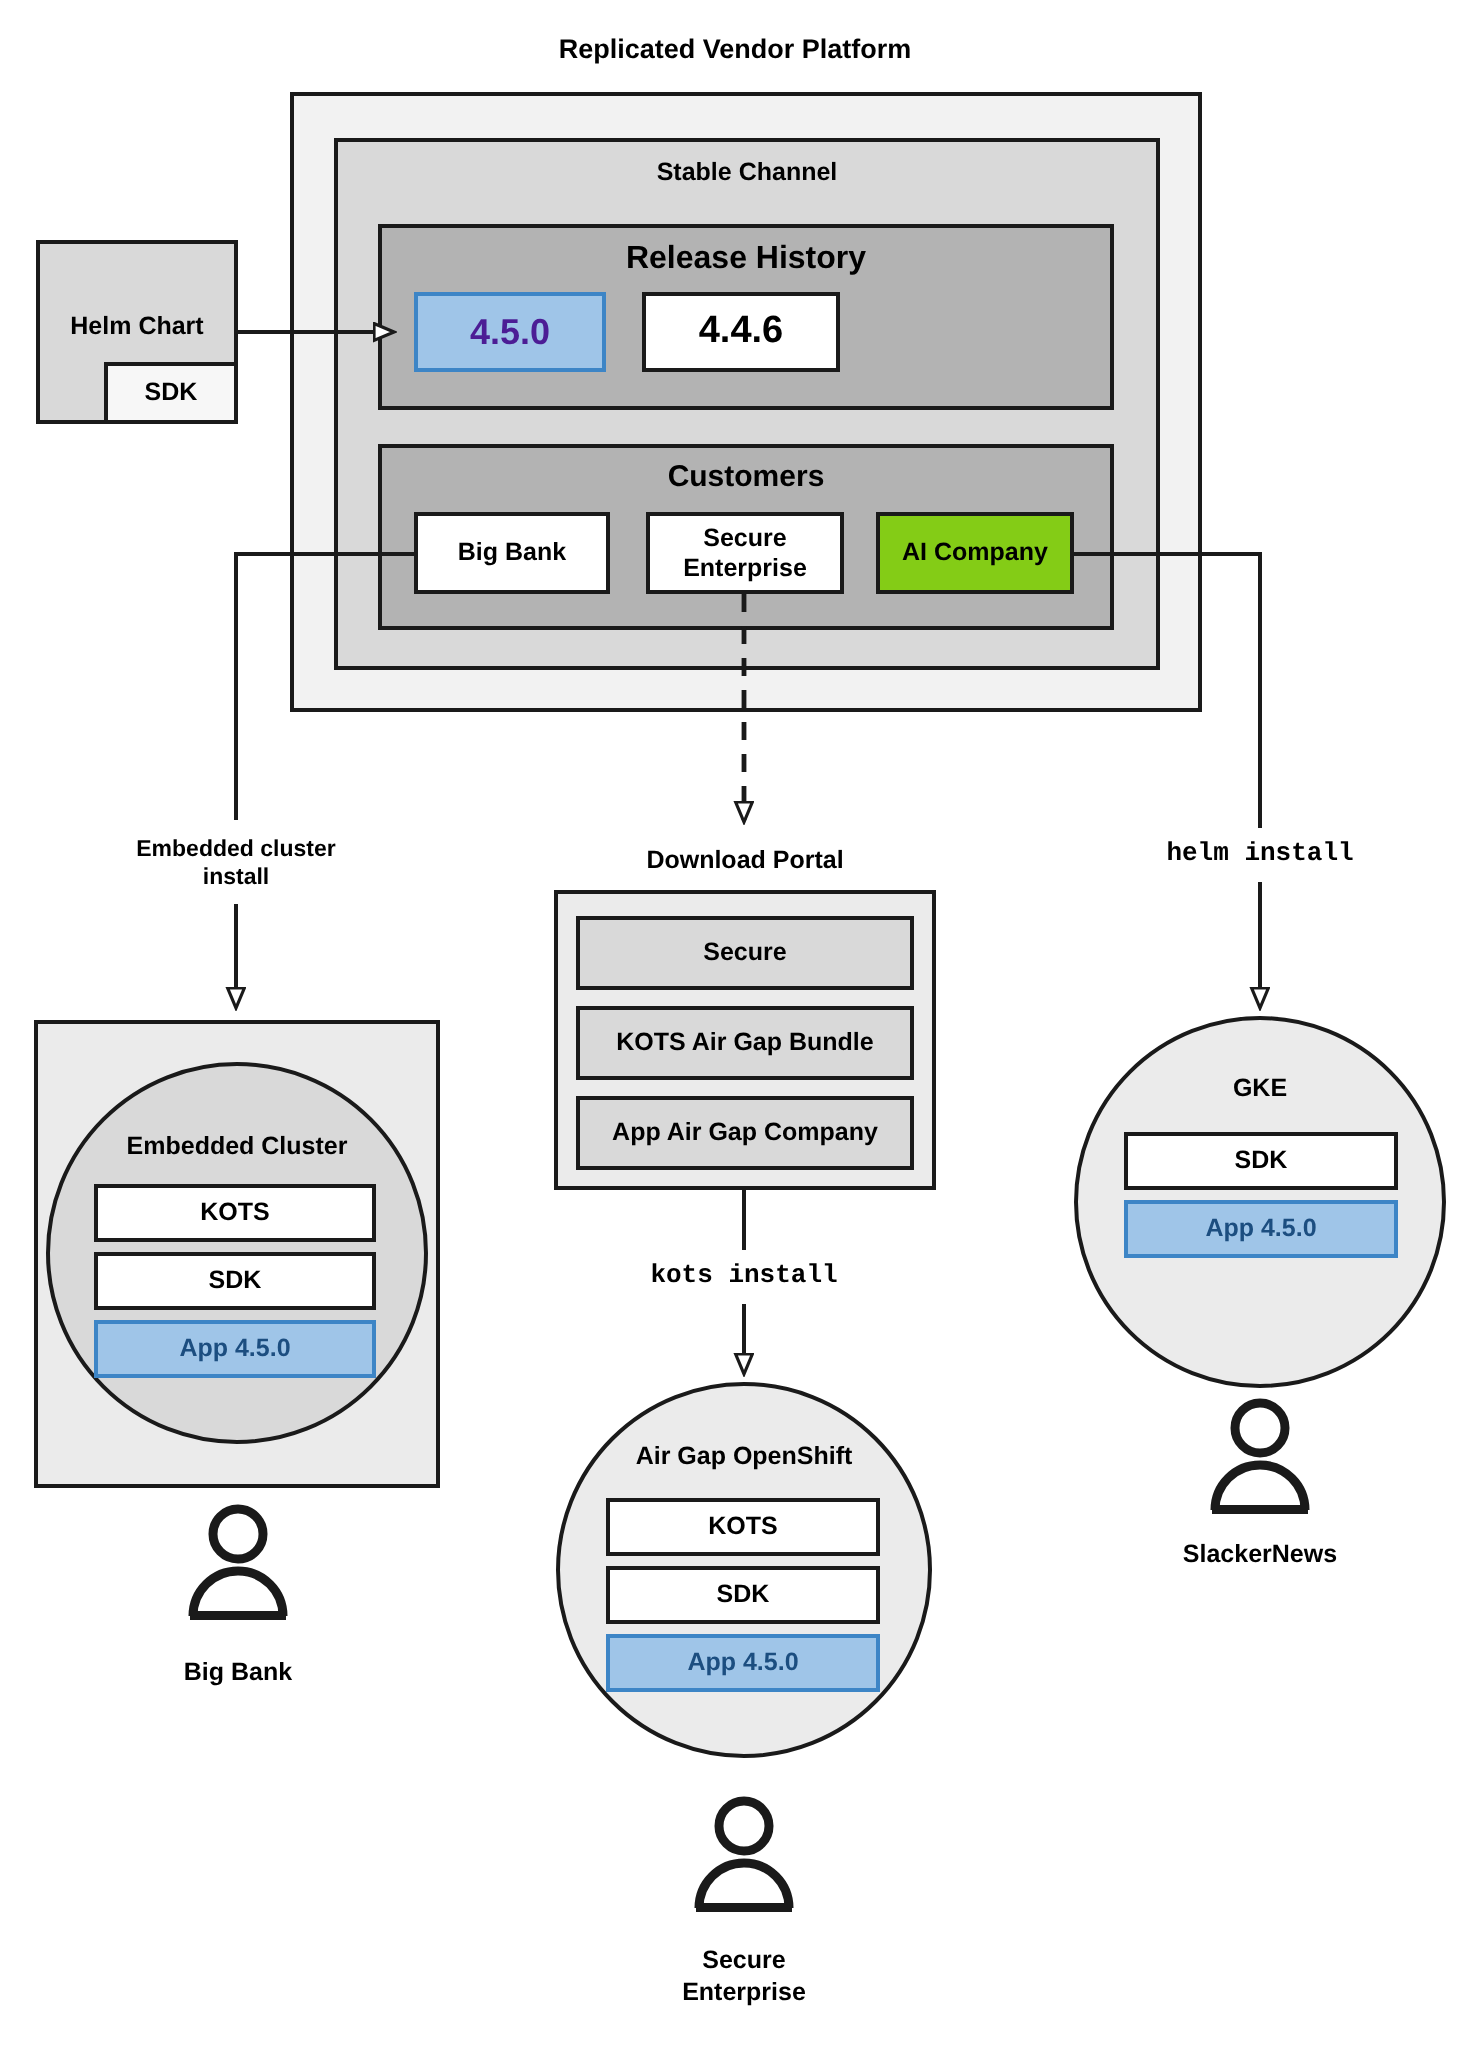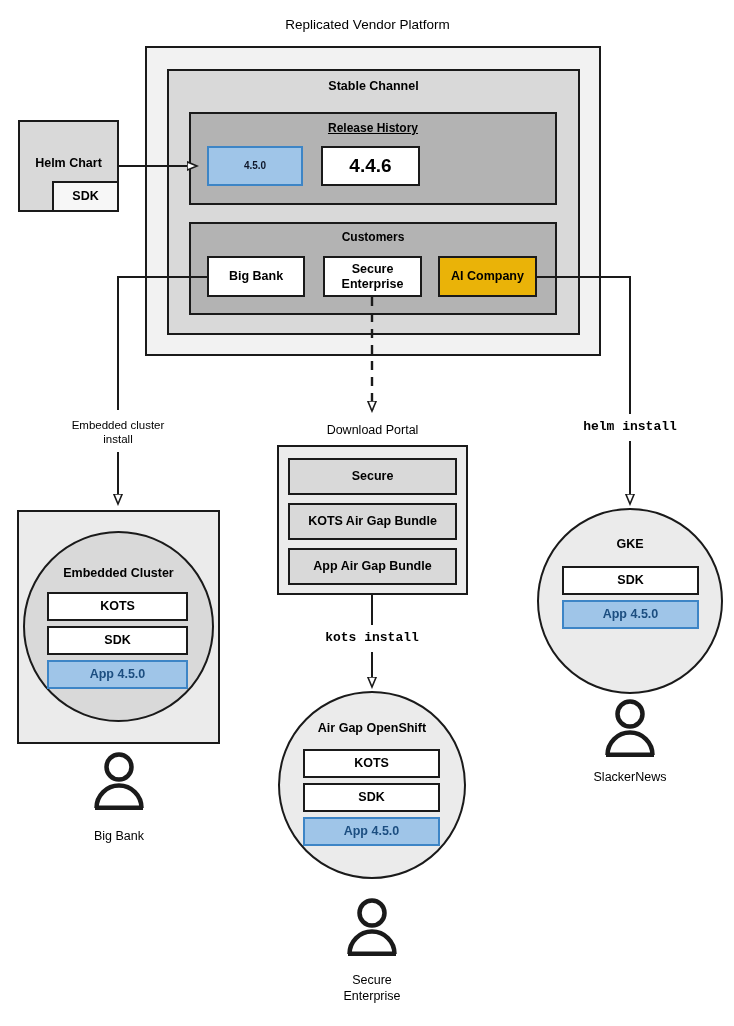--- a/index.html
+++ b/index.html
@@ -5,75 +5,75 @@
   html,body{margin:0;padding:0;background:#ffffff;}
   body{width:734px;height:1026px;position:relative;overflow:hidden;
        font-family:"Liberation Sans",sans-serif;color:#000;}
   #stage{position:absolute;left:0;top:0;width:734px;height:1026px;}
   .node{position:absolute;box-sizing:border-box;display:flex;align-items:center;
         justify-content:center;text-align:center;font-weight:bold;line-height:1.15;}
   .box{border:2px solid #1a1a1a;}
   .lbl-top{position:absolute;box-sizing:border-box;display:flex;align-items:flex-start;
            justify-content:center;text-align:left;font-weight:bold;}
   .plain{position:absolute;box-sizing:border-box;display:flex;align-items:center;
-         justify-content:center;text-align:center;font-weight:normal;line-height:1.25;}
+         justify-content:center;text-align:center;font-weight:bold;line-height:1.25;}
   .circle{border-radius:50%;}
   .mono{font-family:"Liberation Mono",monospace;font-weight:bold;}
   svg.edges{position:absolute;left:0;top:0;width:734px;height:1026px;overflow:visible;}
   .person{position:absolute;}
 </style>
 </head>
 <body>
 
 <div id="stage">
 
   <div class="plain" style="left:205px;top:16px;width:325px;height:18px;font-size:13.5px;">Replicated Vendor Platform</div>
 
   <div class="node box" style="left:145px;top:46px;width:456px;height:310px;background:#f2f2f2;"></div>
 
   <div class="node box" style="left:167px;top:69px;width:413px;height:266px;background:#d9d9d9;"></div>
   <div class="lbl-top" style="left:167px;top:79px;width:413px;height:18px;font-size:12.5px;">Stable Channel</div>
 
   <div class="node box" style="left:189px;top:112px;width:368px;height:93px;background:#b3b3b3;"></div>
-  <div class="lbl-top" style="left:189px;top:121px;width:368px;height:18px;font-size:12px;text-decoration:underline;">Release History</div>
+  <div class="lbl-top" style="left:189px;top:121px;width:368px;height:18px;font-size:16px;">Release History</div>
 
-  <div class="node box" style="left:207px;top:146px;width:96px;height:40px;background:#9fc5e8;border-color:#3d85c6;color:#0f172a;font-size:10px;">4.5.0</div>
+  <div class="node box" style="left:207px;top:146px;width:96px;height:40px;background:#9fc5e8;border-color:#3d85c6;color:#4c1d95;font-size:18px;">4.5.0</div>
   <div class="node box" style="left:321px;top:146px;width:99px;height:40px;background:#ffffff;font-size:19px;">4.4.6</div>
 
   <div class="node box" style="left:189px;top:222px;width:368px;height:93px;background:#b3b3b3;"></div>
-  <div class="lbl-top" style="left:189px;top:230px;width:368px;height:18px;font-size:12px;">Customers</div>
+  <div class="lbl-top" style="left:189px;top:230px;width:368px;height:18px;font-size:15px;">Customers</div>
 
   <div class="node box" style="left:207px;top:256px;width:98px;height:41px;background:#ffffff;font-size:12.5px;">Big Bank</div>
 
   <div class="node box" style="left:323px;top:256px;width:99px;height:41px;background:#ffffff;font-size:12.5px;flex-direction:column;">
     <span>Secure</span>
     <span>Enterprise</span>
   </div>
 
-  <div class="node box" style="left:438px;top:256px;width:99px;height:41px;background:#eab308;font-size:12.5px;">AI Company</div>
+  <div class="node box" style="left:438px;top:256px;width:99px;height:41px;background:#84cc16;font-size:12.5px;">AI Company</div>
 
   <div class="node box" style="left:18px;top:120px;width:101px;height:92px;background:#d9d9d9;font-size:12.5px;
               align-items:flex-start;padding-top:34px;">Helm Chart</div>
   <div class="node box" style="left:52px;top:181px;width:67px;height:31px;background:#f7f7f7;font-size:12.5px;">SDK</div>
 
   <div class="plain" style="left:43px;top:414px;width:150px;height:36px;font-size:11.5px;flex-direction:column;">
     <span>Embedded cluster</span>
     <span>install</span>
   </div>
 
   <div class="plain mono" style="left:297px;top:629px;width:150px;height:18px;font-size:13px;">kots install</div>
 
   <div class="plain mono" style="left:555px;top:418px;width:150px;height:18px;font-size:13px;">helm install</div>
 
   <div class="plain" style="left:277px;top:422px;width:191px;height:18px;font-size:12.5px;">Download Portal</div>
   <div class="node box" style="left:277px;top:445px;width:191px;height:150px;background:#ebebeb;"></div>
 
   <div class="node box" style="left:288px;top:458px;width:169px;height:37px;background:#d9d9d9;font-size:12.5px;">Secure</div>
   <div class="node box" style="left:288px;top:503px;width:169px;height:37px;background:#d9d9d9;font-size:12.5px;">KOTS Air Gap Bundle</div>
-  <div class="node box" style="left:288px;top:548px;width:169px;height:37px;background:#d9d9d9;font-size:12.5px;">App Air Gap Bundle</div>
+  <div class="node box" style="left:288px;top:548px;width:169px;height:37px;background:#d9d9d9;font-size:12.5px;">App Air Gap Company</div>
 
   <div class="node box" style="left:17px;top:510px;width:203px;height:234px;background:#ebebeb;"></div>
 
   <div class="node box circle" style="left:23px;top:531px;width:191px;height:191px;background:#d9d9d9;"></div>
   <div class="lbl-top" style="left:23px;top:566px;width:191px;height:18px;font-size:12.5px;">Embedded Cluster</div>
 
   <div class="node box" style="left:47px;top:592px;width:141px;height:29px;background:#ffffff;font-size:12.5px;">KOTS</div>
   <div class="node box" style="left:47px;top:626px;width:141px;height:29px;background:#ffffff;font-size:12.5px;">SDK</div>
   <div class="node box" style="left:47px;top:660px;width:141px;height:29px;background:#9fc5e8;border-color:#3d85c6;color:#1c4e80;font-size:12.5px;">App 4.5.0</div>
 

